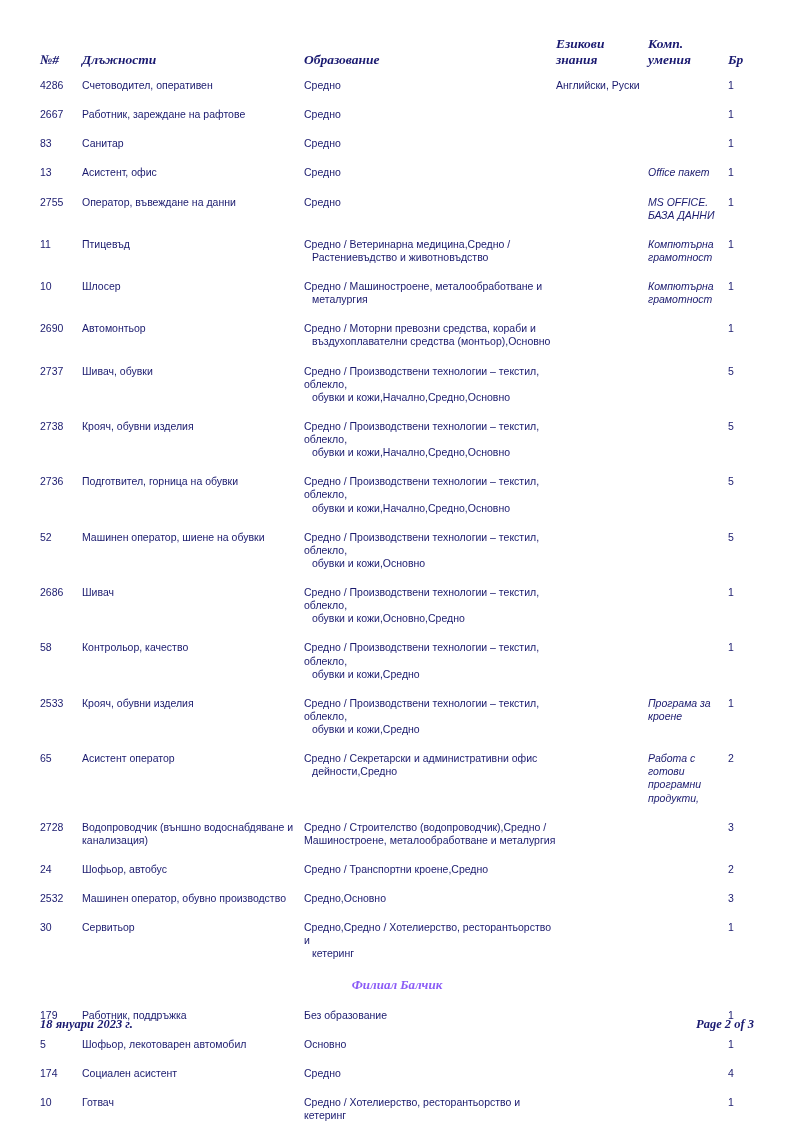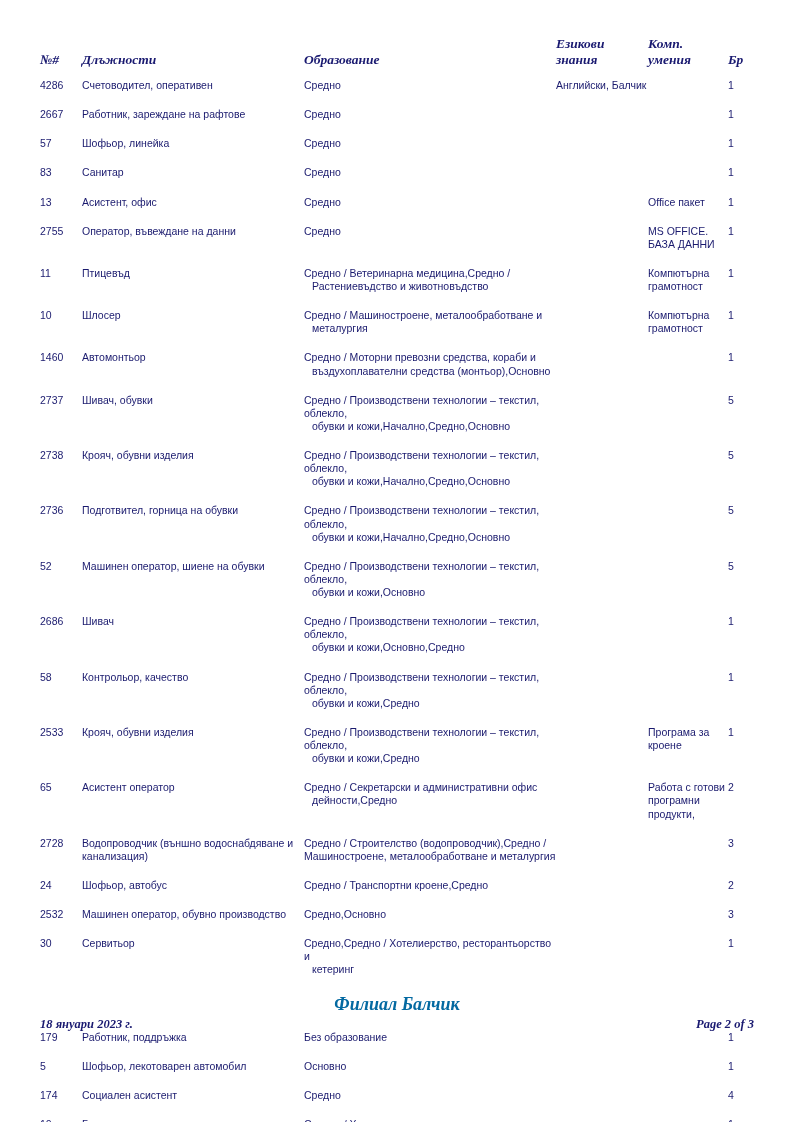--- a/index.html
+++ b/index.html
@@ -55,37 +55,37 @@
   .col-edu    { width: 252px; }
   .col-lang   { width: 92px; margin-left: 11px; }
   .col-comp   { width: 80px; }
   .col-cnt    { width: 26px; }
 
   th.col-no    { padding-left: 2px; }
   td.col-no    { text-align: left; padding-left: 2px; }
   td.col-pos   { padding-right: 6px; }
   td.col-edu   { padding-right: 6px; }
   td.col-lang  { padding-right: 4px; }
-  td.col-comp  { padding-right: 4px; font-size: 9.5px; }
+  td.col-comp  { padding-right: 4px; font-size: 9.5px; font-style: italic; }
   th.col-cnt, td.col-cnt { text-align: left; }
 
   td.col-edu .cont {
     display: block;
     padding-left: 8px;
   }
   .section-row td {
     text-align: center;
     padding: 8px 0 2px 0;
   }
   .section-title {
     font-family: "Liberation Serif", serif;
     font-style: italic;
     font-weight: bold;
-    font-size: 18px;
-    color: #0369a1;
+    font-size: 13px;
+    color: #8b5cf6;
   }
   .footer {
     position: absolute;
     left: 40px;
     right: 40px;
     bottom: 90px;
     display: flex;
     justify-content: space-between;
     font-family: "Liberation Serif", serif;
     font-style: italic;
@@ -118,35 +118,27 @@
           <th class="col-comp">Комп. умения</th>
           <th class="col-cnt">Бр</th>
         </tr>
       </thead>
       <tbody>
 
         <tr>
           <td class="col-no">4286</td>
           <td class="col-pos">Счетоводител, оперативен</td>
           <td class="col-edu"><span>Средно</span><span class="cont"></span></td>
-          <td class="col-lang">Английски, Балчик</td>
+          <td class="col-lang">Английски, Руски</td>
           <td class="col-comp"></td>
           <td class="col-cnt">1</td>
         </tr>
         <tr>
           <td class="col-no">2667</td>
           <td class="col-pos">Работник, зареждане на рафтове</td>
-          <td class="col-edu"><span>Средно</span><span class="cont"></span></td>
-          <td class="col-lang"></td>
-          <td class="col-comp"></td>
-          <td class="col-cnt">1</td>
-        </tr>
-        <tr>
-          <td class="col-no">57</td>
-          <td class="col-pos">Шофьор, линейка</td>
           <td class="col-edu"><span>Средно</span><span class="cont"></span></td>
           <td class="col-lang"></td>
           <td class="col-comp"></td>
           <td class="col-cnt">1</td>
         </tr>
         <tr>
           <td class="col-no">83</td>
           <td class="col-pos">Санитар</td>
           <td class="col-edu"><span>Средно</span><span class="cont"></span></td>
           <td class="col-lang"></td>
@@ -179,21 +171,21 @@
         </tr>
         <tr>
           <td class="col-no">10</td>
           <td class="col-pos">Шлосер</td>
           <td class="col-edu"><span>Средно / Машиностроене, металообработване и</span><span class="cont">металургия</span></td>
           <td class="col-lang"></td>
           <td class="col-comp">Компютърна грамотност</td>
           <td class="col-cnt">1</td>
         </tr>
         <tr>
-          <td class="col-no">1460</td>
+          <td class="col-no">2690</td>
           <td class="col-pos">Автомонтьор</td>
           <td class="col-edu"><span>Средно / Моторни превозни средства, кораби и</span><span class="cont">въздухоплавателни средства (монтьор),Основно</span></td>
           <td class="col-lang"></td>
           <td class="col-comp"></td>
           <td class="col-cnt">1</td>
         </tr>
         <tr>
           <td class="col-no">2737</td>
           <td class="col-pos">Шивач, обувки</td>
           <td class="col-edu"><span>Средно / Производствени технологии – текстил, облекло,</span><span class="cont">обувки и кожи,Начално,Средно,Основно</span></td>

